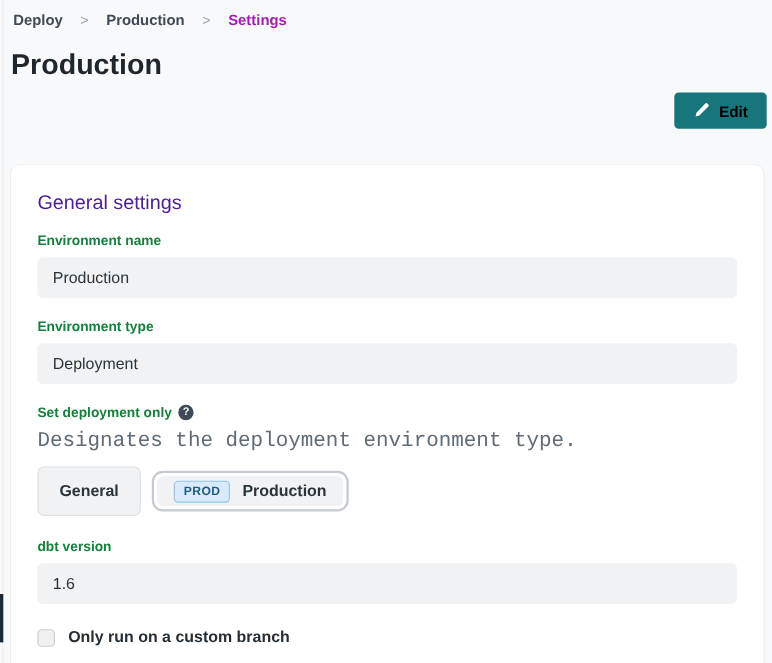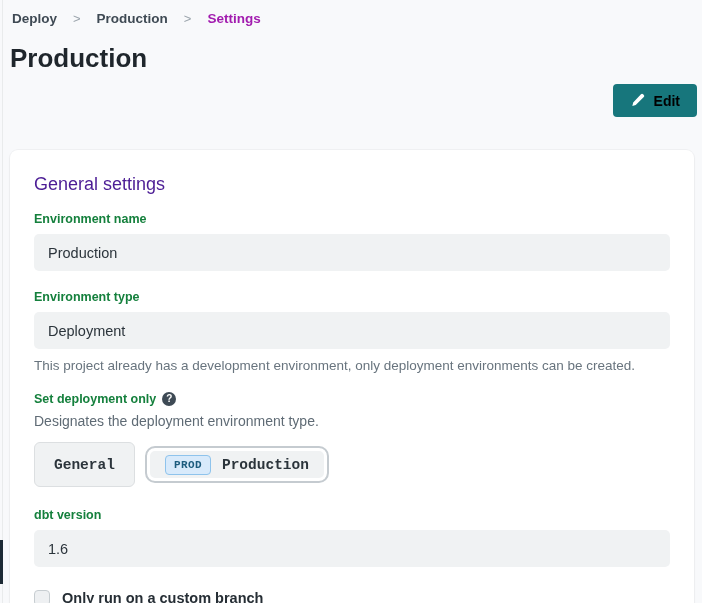--- a/index.html
+++ b/index.html
@@ -70,24 +70,24 @@
     font-size: 13.5px; color: #68747e;
   }
   .label-row { display: flex; align-items: center; gap: 6px; margin-bottom: 7px; }
   .label-row .field-label { margin-bottom: 0; }
   .help-icon {
     width: 14px; height: 14px; border-radius: 50%;
     background: #3e4a55; color: #ffffff;
     font-size: 10px; font-weight: 700; line-height: 14px;
     text-align: center; cursor: pointer; user-select: none;
   }
-  .desc { font-size: 14px; color: #5f6b75; margin-bottom: 13px; }
+  .desc { font-size: 19px; color: #5f6b75; margin-bottom: 13px; font-family: Liberation Mono, monospace; }
   .options-row { display: flex; align-items: center; gap: 10px; margin-bottom: 21px; }
   .opt-btn {
-    font-family: Liberation Mono, monospace;
+    font-family: Liberation Sans, sans-serif;
     background: #f0f2f3; border: 1px solid #dcdfe1; border-radius: 6px;
     padding: 0 19px; height: 45px;
     font-size: 14.5px; font-weight: 600; color: #2b343b;
     cursor: pointer; display: flex; align-items: center; gap: 11px;
   }
   .opt-btn.selected {
     border: 2px solid #c5cbd0;
     box-shadow: inset 0 0 0 3px #ffffff;
     border-radius: 10px;
     height: 37px; padding: 0 18px;
@@ -137,21 +137,20 @@
   <h2>General settings</h2>
 
   <div class="group">
     <span class="field-label">Environment name</span>
     <div class="field">Production</div>
   </div>
 
   <div class="group">
     <span class="field-label">Environment type</span>
     <div class="field">Deployment</div>
-    <div class="helper">This project already has a development environment, only deployment environments can be created.</div>
   </div>
 
   <div class="group">
     <div class="label-row">
       <span class="field-label">Set deployment only</span>
       <span class="help-icon">?</span>
     </div>
     <div class="desc">Designates the deployment environment type.</div>
     <div class="options-row">
       <button class="opt-btn">

